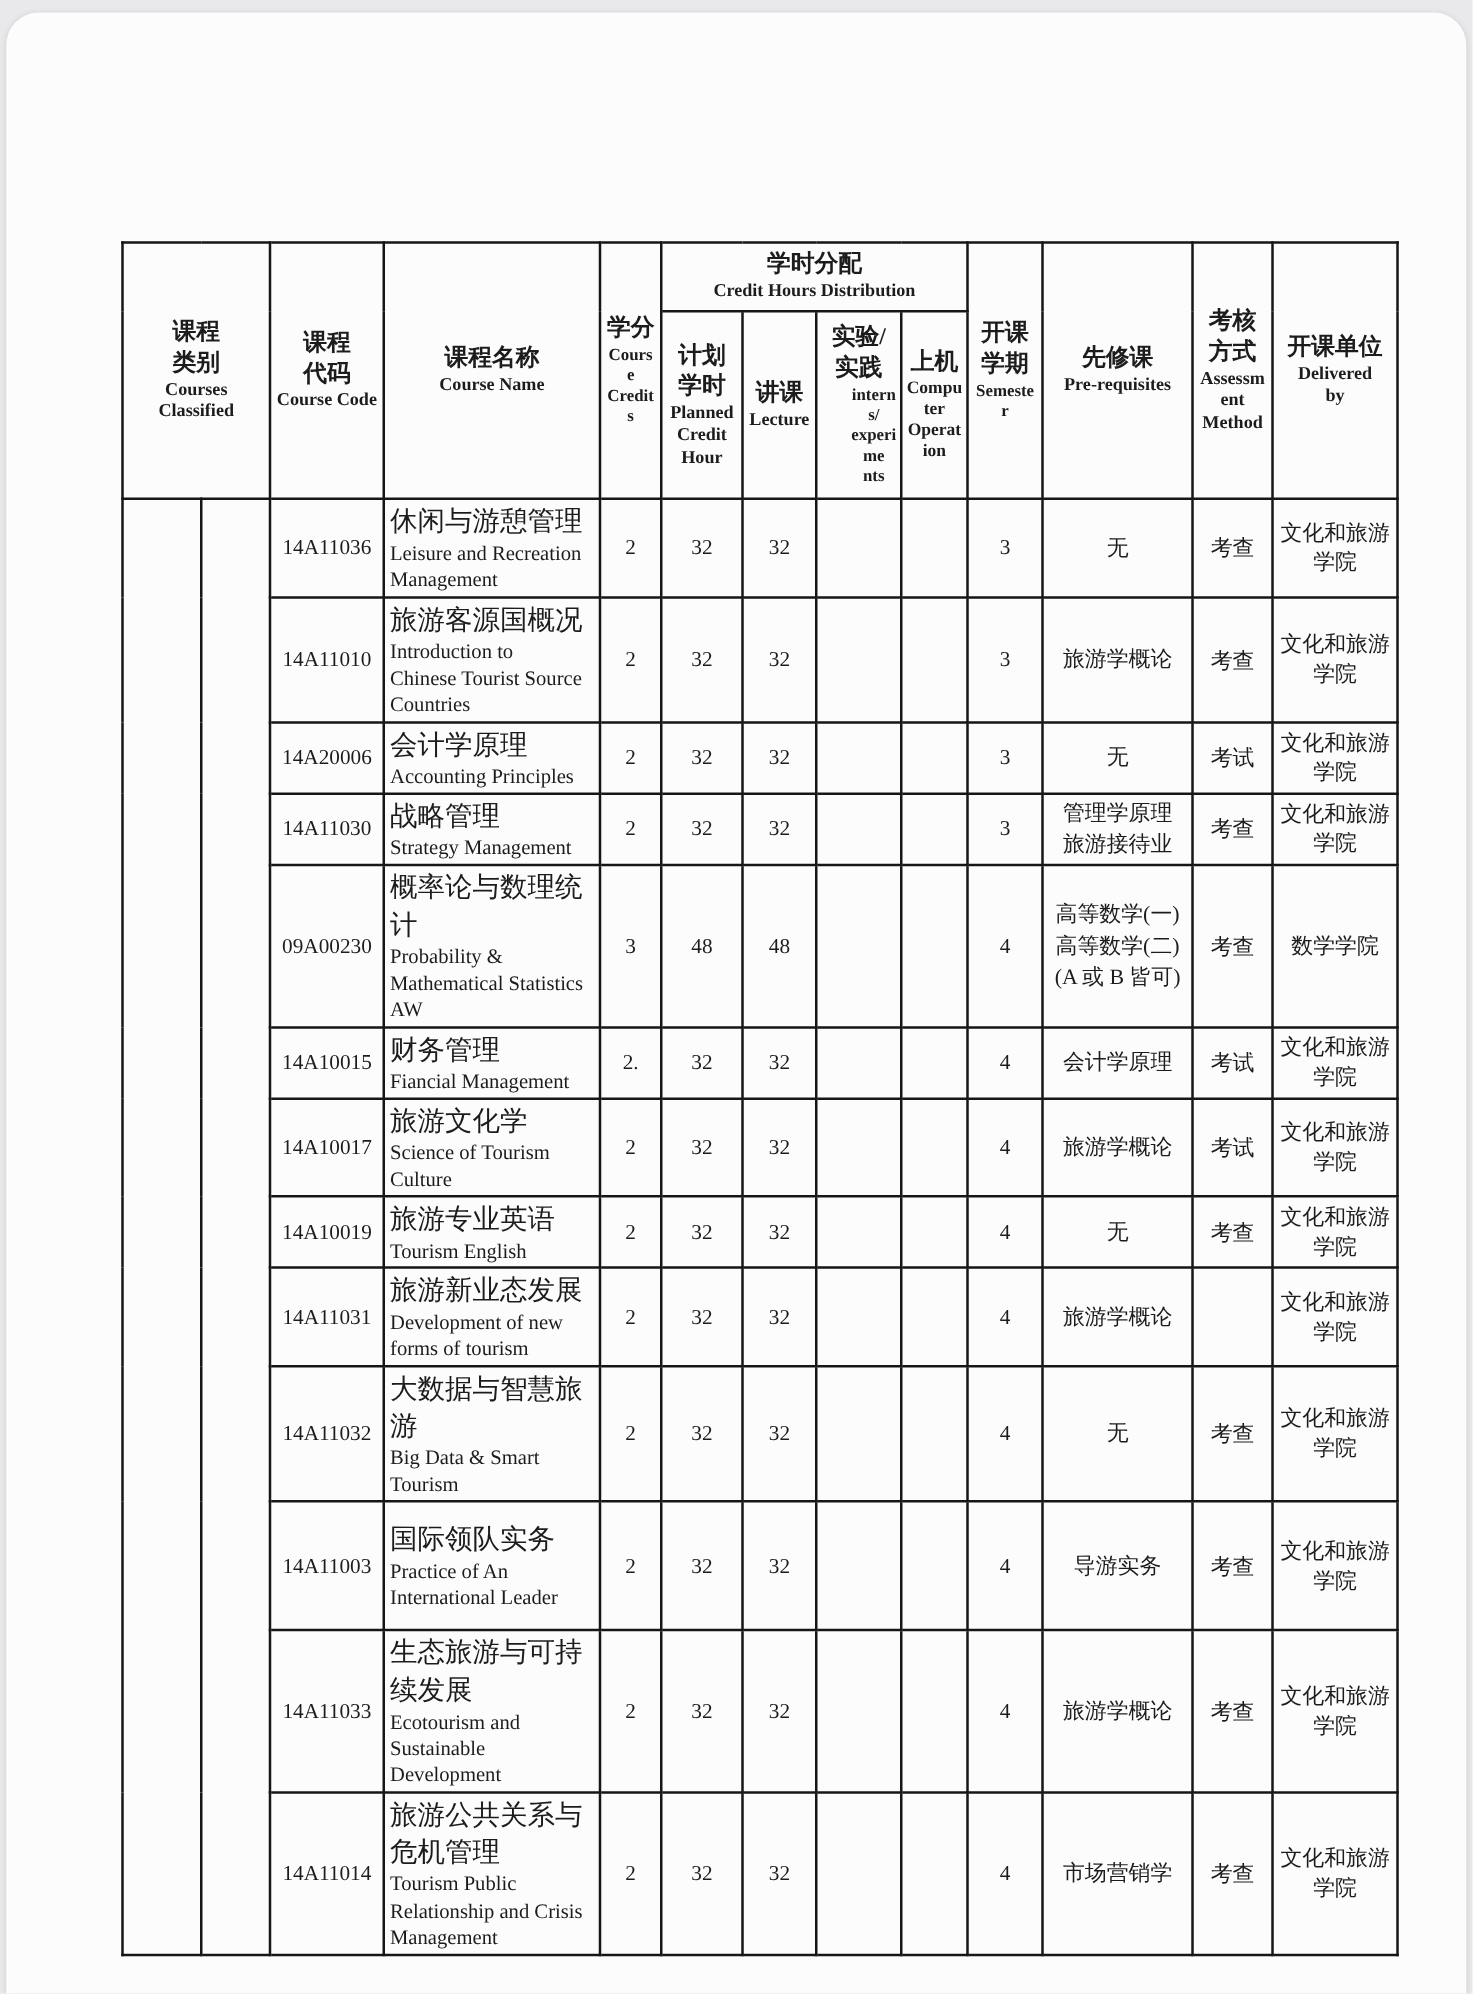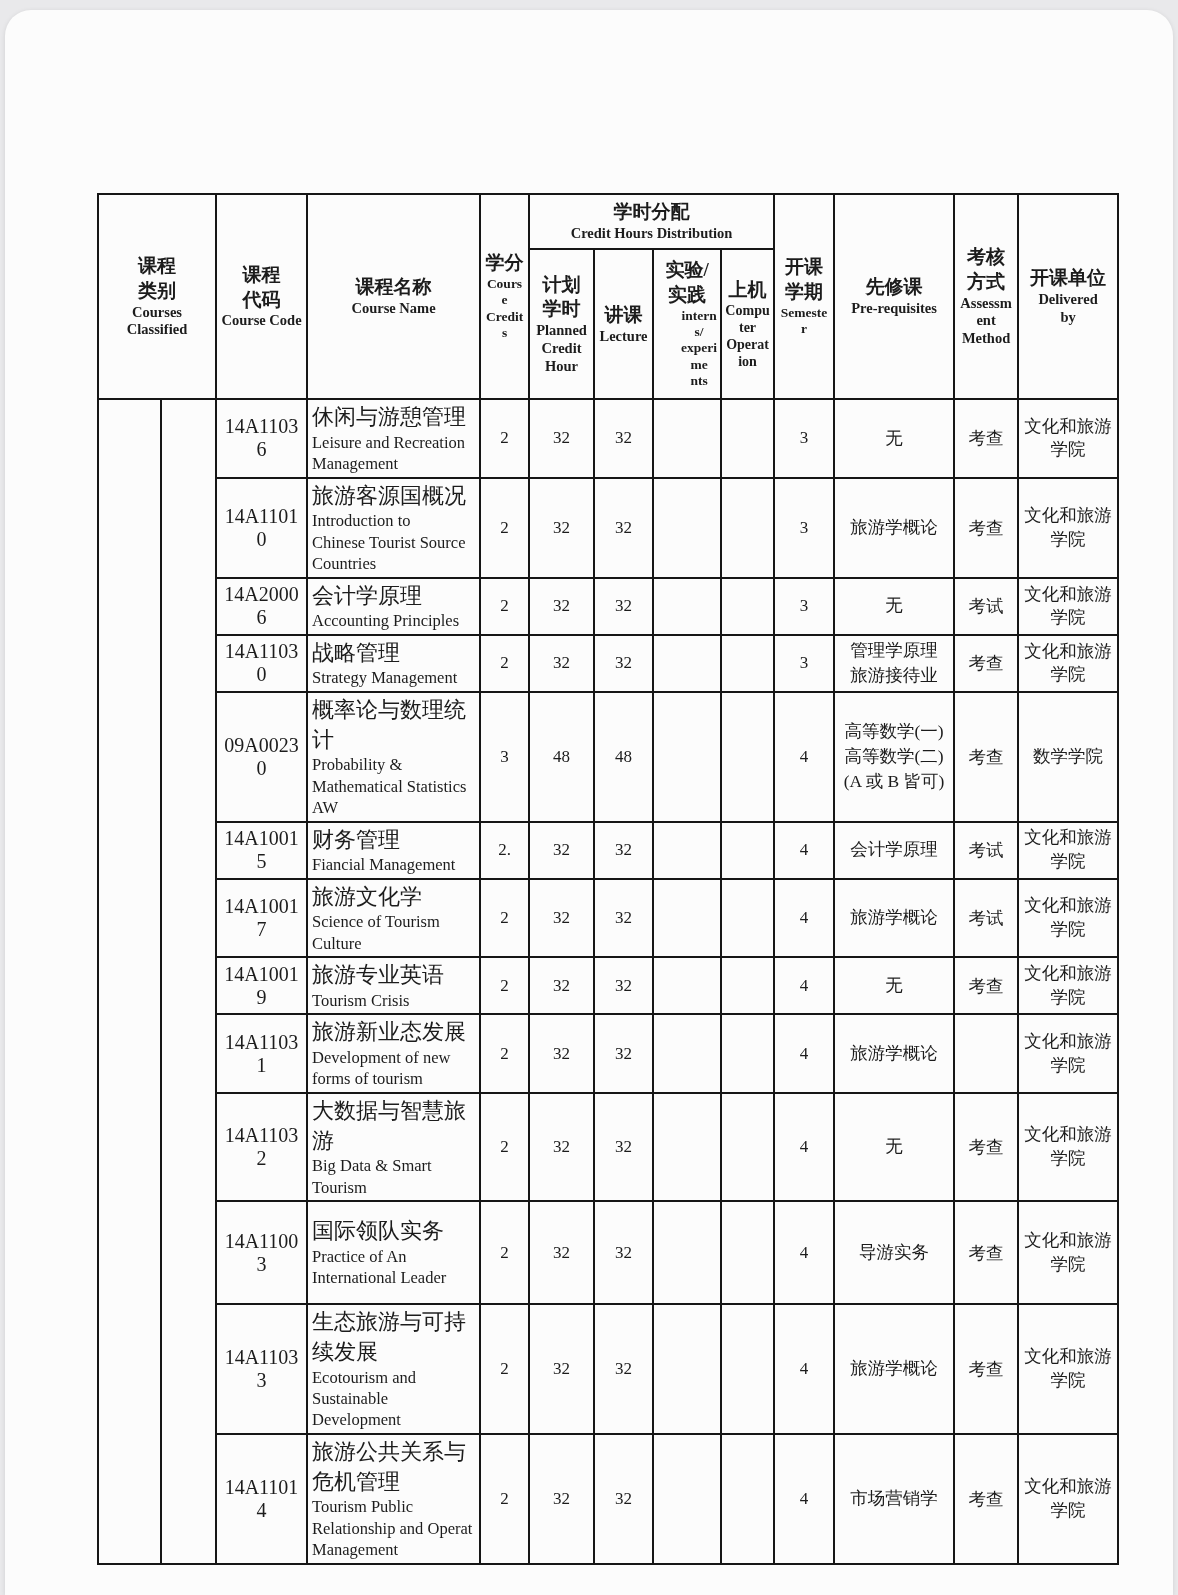--- a/index.html
+++ b/index.html
@@ -46,21 +46,21 @@
   th .en {
     display:block;
     white-space:pre-line;
     font-size:14.5px;
     line-height:1.22;
   }
   th.h-credits .en { font-size:13.5px; }
   th.h-semester .en { font-size:13.5px; }
   th.h-experiments .en { font-size:13.5px;margin-left:24px; }
   th.h-computer .en { font-size:14px; }
-  td.c-code { text-align:center; font-size:20px; }
+  td.c-code { text-align:center; font-size:17px; }
   td.c-name { text-align:left; padding-left:4px; }
   .name-cn { font-size:22px; line-height:1.35; }
   .name-en { font-size:16.5px; line-height:1.3; white-space:pre-line; }
   td.c-num { text-align:center; font-size:17px; }
   td.c-prereq { text-align:center; font-size:17.5px; line-height:1.45; white-space:pre-line; }
   td.c-assess { text-align:center; font-size:17.5px;margin-top:16px; }
   td.c-deliv { text-align:center; font-size:17.5px; line-height:1.35; }
   td.c-cat { background:transparent; }
   thead tr.group-row { height:55px; }
   thead tr.sub-row { height:150px; }
@@ -287,21 +287,21 @@
             <td class="c-num"></td>
             <td class="c-num">4</td>
             <td class="c-prereq">旅游学概论</td>
             <td class="c-assess">考试</td>
             <td class="c-deliv">文化和旅游学院</td>
           </tr>
           <tr style="height: 53px;">
             <td class="c-code">14A10019</td>
             <td class="c-name">
               <div class="name-cn">旅游专业英语</div>
-              <div class="name-en">Tourism Crisis</div>
+              <div class="name-en">Tourism English</div>
             </td>
             <td class="c-num">2</td>
             <td class="c-num">32</td>
             <td class="c-num">32</td>
             <td class="c-num"></td>
             <td class="c-num"></td>
             <td class="c-num">4</td>
             <td class="c-prereq">无</td>
             <td class="c-assess">考查</td>
             <td class="c-deliv">文化和旅游学院</td>
@@ -373,21 +373,21 @@
             <td class="c-num">4</td>
             <td class="c-prereq">旅游学概论</td>
             <td class="c-assess">考查</td>
             <td class="c-deliv">文化和旅游学院</td>
           </tr>
           <tr style="height: 100px;">
             <td class="c-code">14A11014</td>
             <td class="c-name">
               <div class="name-cn">旅游公共关系与危机管理</div>
               <div class="name-en">Tourism Public
-Relationship and Operat
+Relationship and Crisis
 Management</div>
             </td>
             <td class="c-num">2</td>
             <td class="c-num">32</td>
             <td class="c-num">32</td>
             <td class="c-num"></td>
             <td class="c-num"></td>
             <td class="c-num">4</td>
             <td class="c-prereq">市场营销学</td>
             <td class="c-assess">考查</td>

